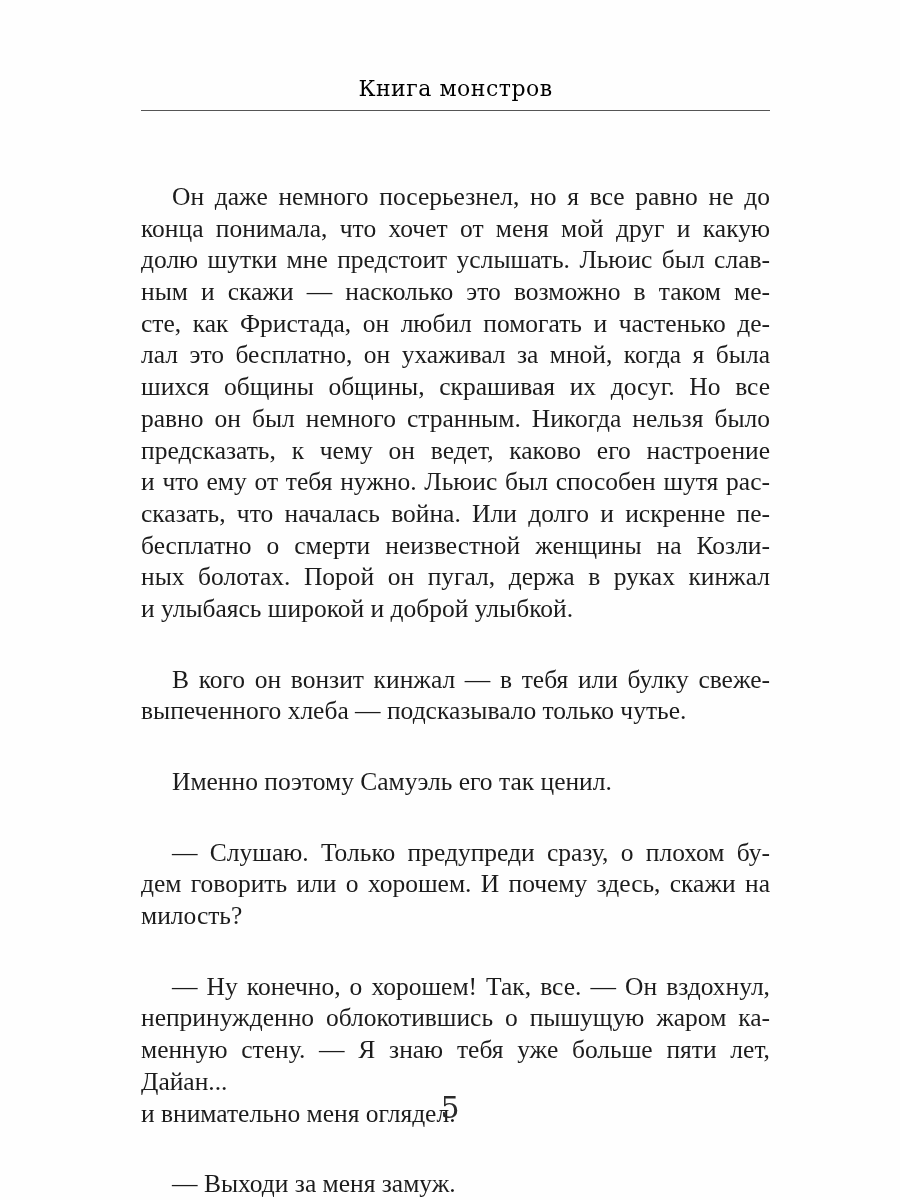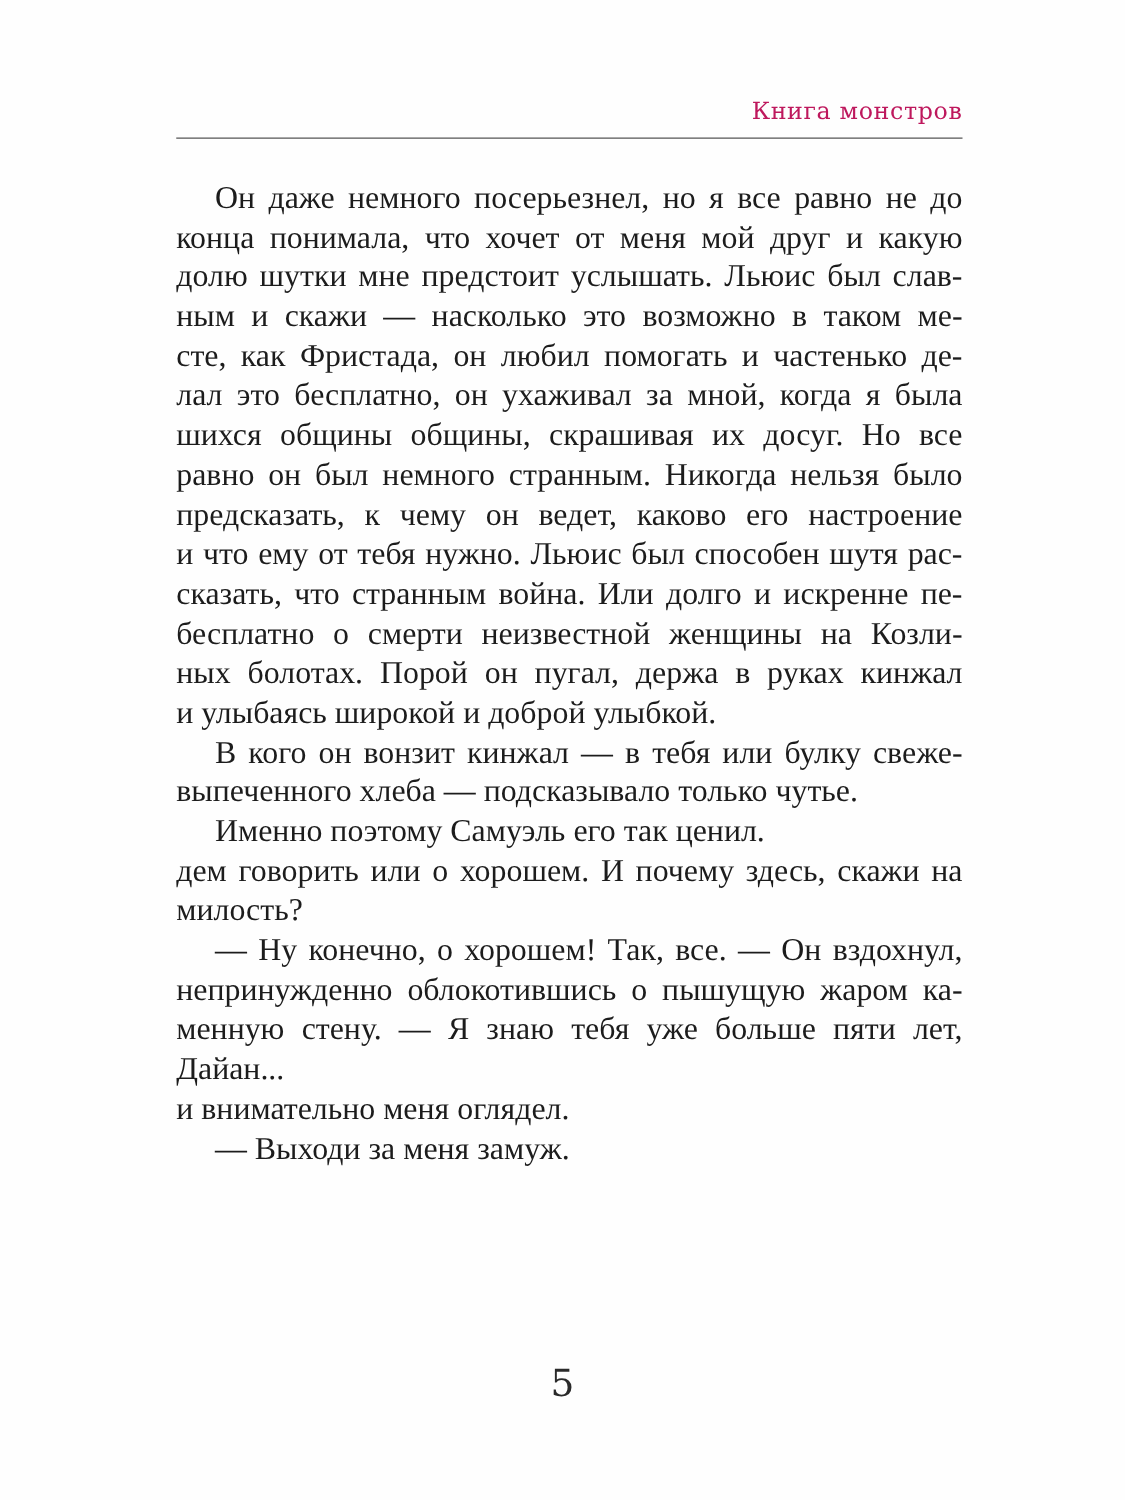--- a/index.html
+++ b/index.html
@@ -19,25 +19,25 @@
       position: absolute;
       left: 0; top: 0;
       width: 900px; height: 1200px;
       background: #fefefe;
     }
     .running-head {
       position: absolute;
       left: 141px;
       top: 74px;
       width: 629px;
-      text-align: right;
+      text-align: center;
       font-family: "DejaVu Serif", "Liberation Serif", serif;
-      font-size: 19px;
+      font-size: 22px;
       letter-spacing: 0.5px;
-      color: #be185d;
+      color: #000000;
       line-height: 30px;
     }
     .head-rule {
       position: absolute;
       left: 141px;
       top: 110px;
       width: 629px;
       height: 0;
       border-top: 1.5px solid #555;
     }
@@ -50,21 +50,21 @@
       line-height: 31.7px;
     }
     .line {
       display: block;
       height: 31.7px;
       white-space: nowrap;
       text-align: justify;
       text-align-last: justify;
       overflow: visible;
     }
-    .line.indent { padding-left: 31px; }
+    .line.indent { padding-left: 31px; margin-top: 39px; }
     .line.last { text-align-last: left; }
     .folio {
       position: absolute;
       left: 0;
       top: 1090px;
       width: 900px;
       text-align: center;
       font-family: "DejaVu Serif", "Liberation Serif", serif;
       font-size: 30px;
       color: #2a2a2a;
@@ -81,27 +81,28 @@
       <span class="line indent">Он даже немного посерьезнел, но я все равно не до</span>
       <span class="line">конца понимала, что хочет от меня мой друг и какую</span>
       <span class="line">долю шутки мне предстоит услышать. Льюис был слав-</span>
       <span class="line">ным и скажи — насколько это возможно в таком ме-</span>
       <span class="line">сте, как Фристада, он любил помогать и частенько де-</span>
       <span class="line">лал это бесплатно, он ухаживал за мной, когда я была</span>
       <span class="line">шихся общины общины, скрашивая их досуг. Но все</span>
       <span class="line">равно он был немного странным. Никогда нельзя было</span>
       <span class="line">предсказать, к чему он ведет, каково его настроение</span>
       <span class="line">и что ему от тебя нужно. Льюис был способен шутя рас-</span>
-      <span class="line">сказать, что странным война. Или долго и искренне пе-</span>
+      <span class="line">сказать, что началась война. Или долго и искренне пе-</span>
       <span class="line">бесплатно о смерти неизвестной женщины на Козли-</span>
       <span class="line">ных болотах. Порой он пугал, держа в руках кинжал</span>
       <span class="line last">и улыбаясь широкой и доброй улыбкой.</span>
       <span class="line indent">В кого он вонзит кинжал — в тебя или булку свеже-</span>
       <span class="line last">выпеченного хлеба — подсказывало только чутье.</span>
       <span class="line indent last">Именно поэтому Самуэль его так ценил.</span>
+      <span class="line indent">— Слушаю. Только предупреди сразу, о плохом бу-</span>
       <span class="line">дем говорить или о хорошем. И почему здесь, скажи на</span>
       <span class="line last">милость?</span>
       <span class="line indent">— Ну конечно, о хорошем! Так, все. — Он вздохнул,</span>
       <span class="line">непринужденно облокотившись о пышущую жаром ка-</span>
       <span class="line">менную стену. — Я знаю тебя уже больше пяти лет,</span>
       <span class="line last">Дайан...</span>
       <span class="line last">и внимательно меня оглядел.</span>
       <span class="line indent last">— Выходи за меня замуж.</span>
     </div>
 

